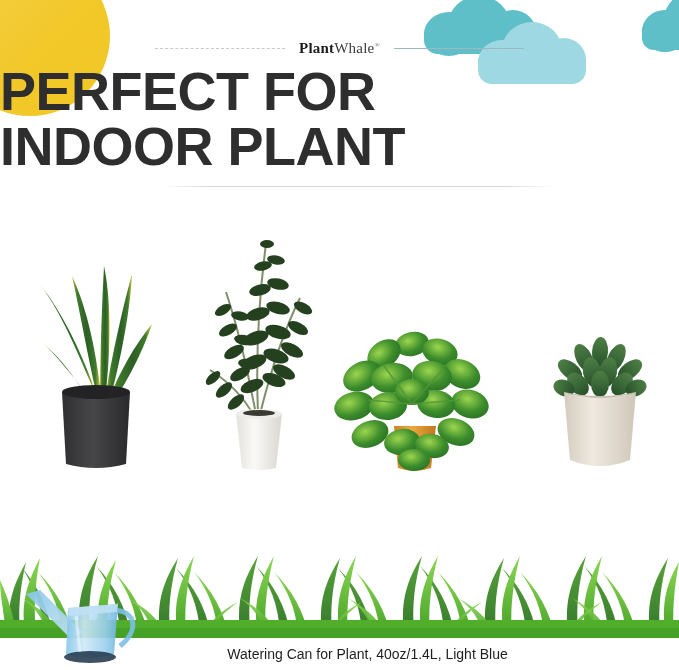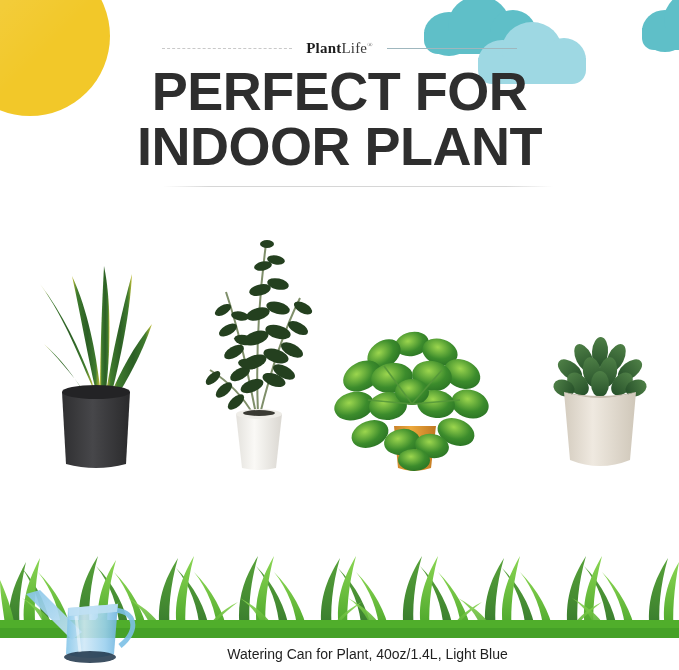--- a/index.html
+++ b/index.html
@@ -106,21 +106,20 @@
     font-size: 7px;
     vertical-align: super;
     color: #666;
   }
 
   .headline {
     position: absolute;
     left: 0;
     top: 64px;
     width: 679px;
-    text-align: center;
     color: #2E2E2E;
     font-family: "Liberation Sans", sans-serif;
     font-weight: 700;
     font-size: 54px;
     line-height: 55px;
     letter-spacing: -0.5px;
   }
   .headline .l2 { display: block; }
 
   .head-rule {
@@ -201,21 +200,21 @@
   </div>
   <div class="cloud" style="left:642px; top:-10px; width:80px; height:62px;">
     <div class="lobe" style="left:0px;  top:20px; width:46px; height:42px; background:#5FBFC8;"></div>
     <div class="lobe" style="left:22px; top:2px;  width:56px; height:56px; background:#5FBFC8;"></div>
     <div class="base" style="left:0px;  top:38px; width:78px; height:22px; background:#5FBFC8; border-radius:0 0 12px 12px;"></div>
   </div>
 
   <div class="brandrow">
     <div class="brand-rule left"></div>
     <div class="brand">
-      <span class="b1">Plant</span><span class="b2">Life</span><span class="reg">®</span>
+      <span class="b1">Plant</span><span class="b2">Whale</span><span class="reg">®</span>
     </div>
     <div class="brand-rule right"></div>
   </div>
 
   <div class="headline">
     <span class="l1">PERFECT FOR</span>
     <span class="l2">INDOOR PLANT</span>
   </div>
   <div class="head-rule"></div>
 

